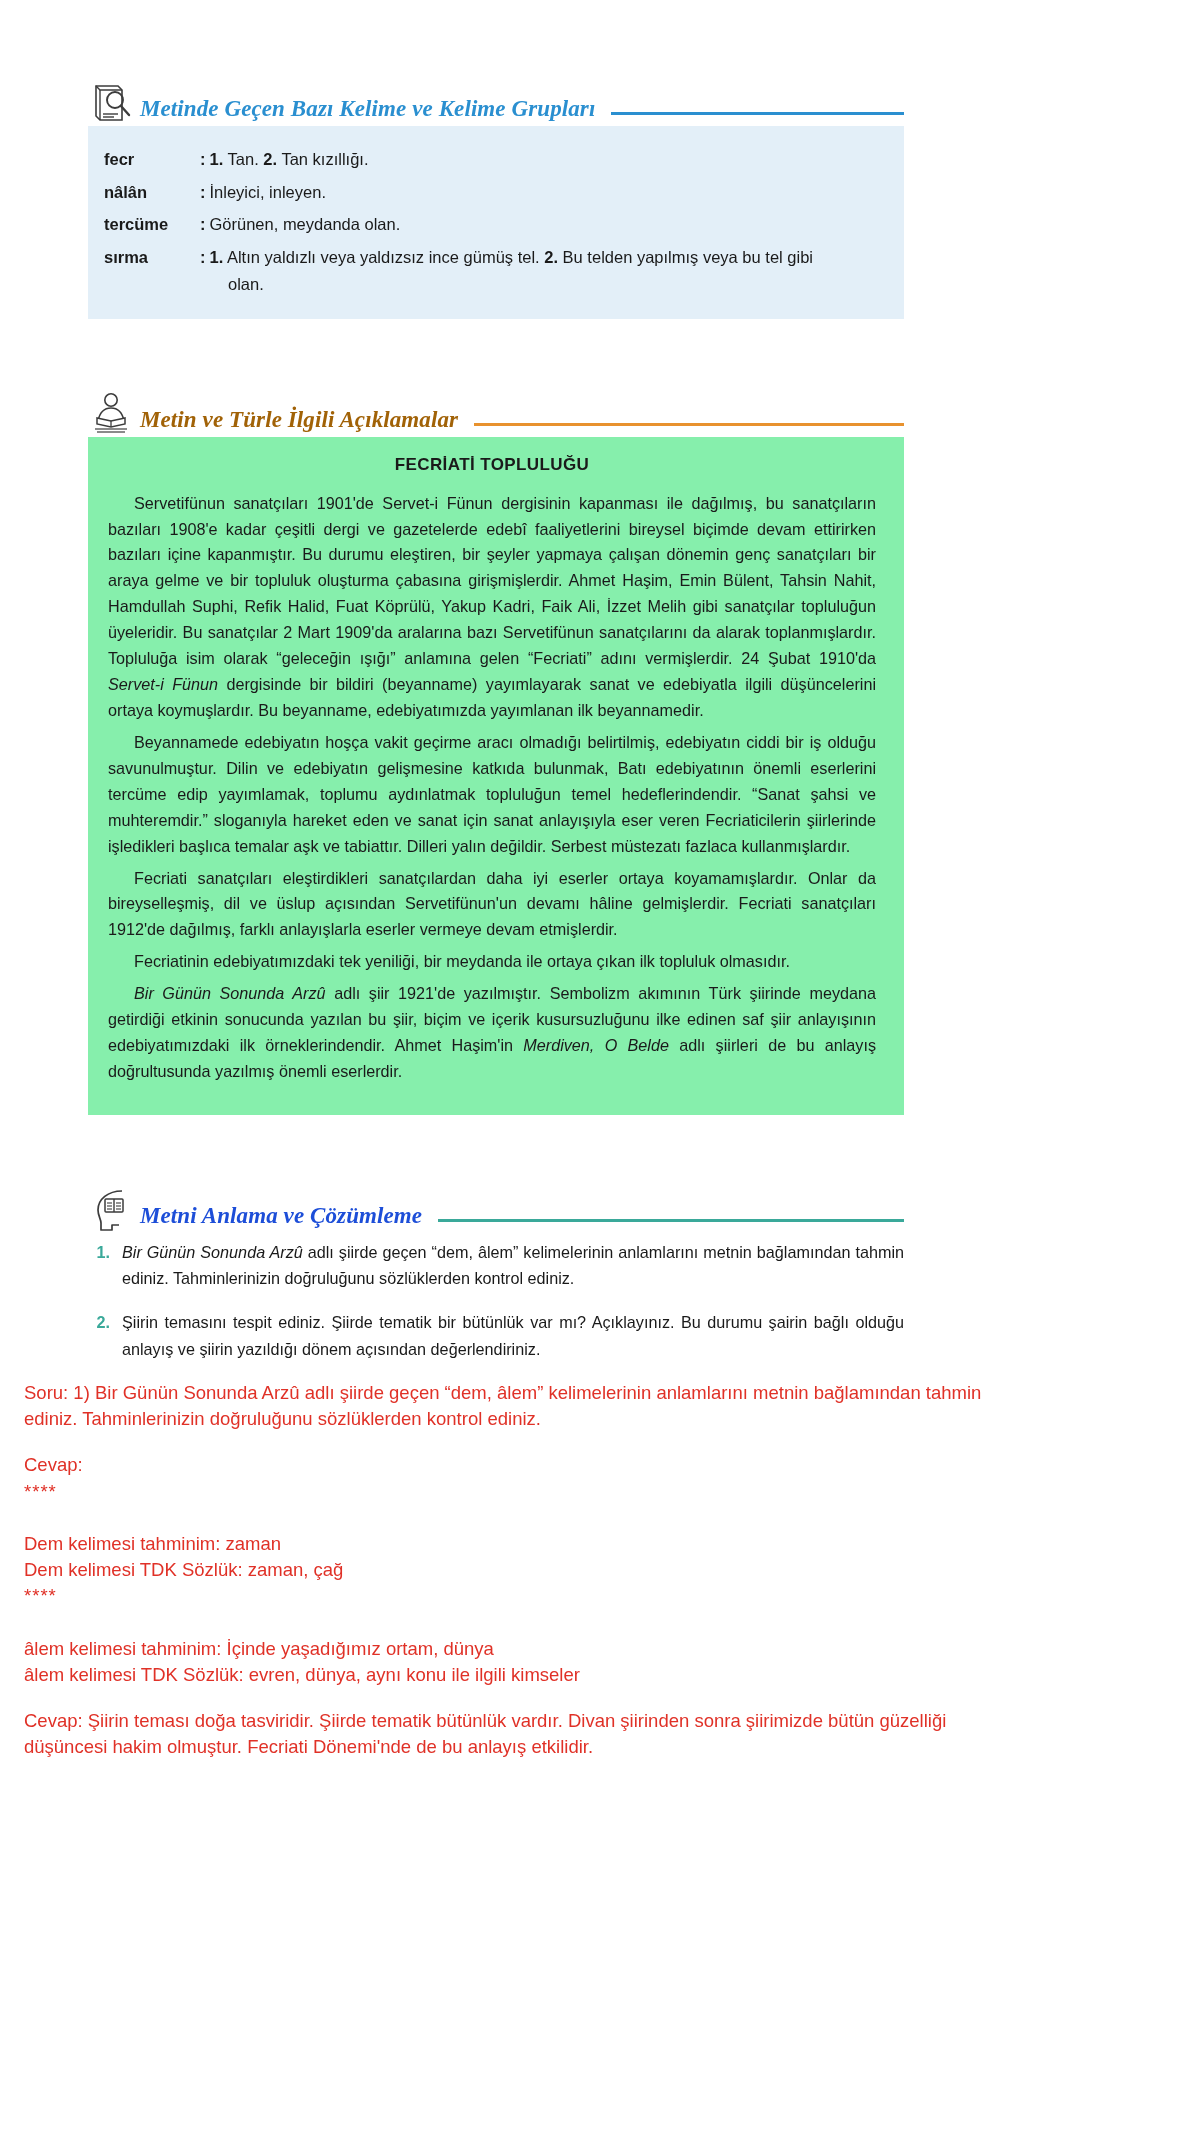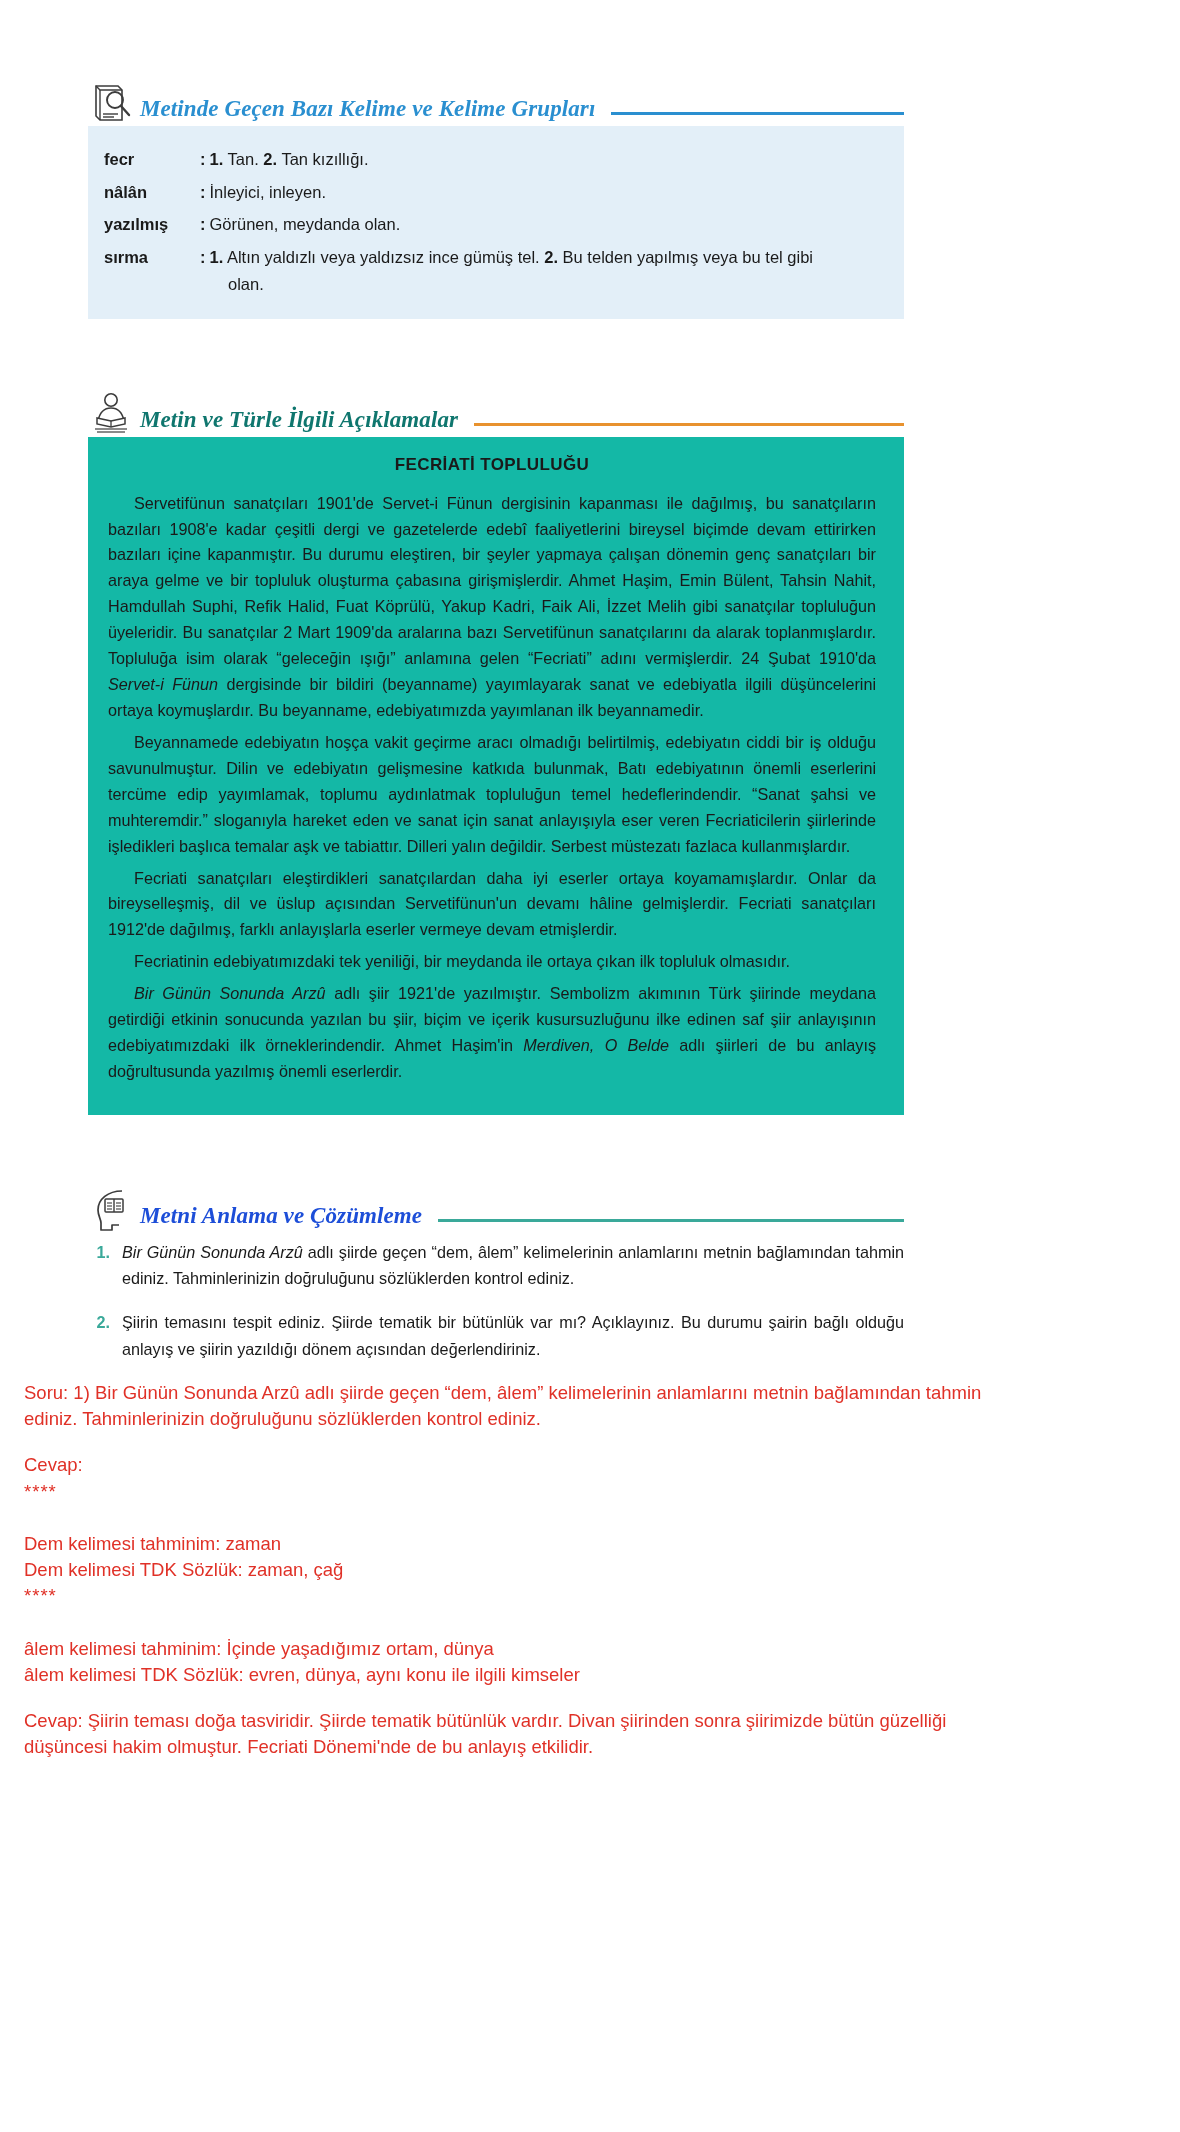--- a/index.html
+++ b/index.html
@@ -46,21 +46,21 @@
   }
   .sect-rule {
     flex: 1 1 auto;
     height: 3px;
     margin-bottom: 11px;
     margin-left: 10px;
     margin-right: 88px;
   }
   .blue .sect-title { color: #2a8fd0; }
   .blue .sect-rule  { background: #2a8fd0; }
-  .orange .sect-title { color: #0f766e; }
+  .orange .sect-title { color: #a16207; }
   .orange .sect-rule  { background: #e8922e; }
   .teal .sect-title { color: #1d4ed8; }
   .teal .sect-rule  { background: #3aa99a; }
 
   
   .vocab-box {
     margin: 0 88px 0 88px;
     background: #e3eff8;
     padding: 17px 16px 18px 16px;
     box-sizing: border-box;
@@ -80,21 +80,21 @@
     flex: 1 1 auto;
     text-indent: 0;
   }
   .vocab-def .colon { font-weight: bold; margin-right: 4px; }
   .vocab-def b { font-weight: bold; }
   .vocab-def .cont { display: block; padding-left: 28px; }
 
   
   .explain-box {
     margin: 0 88px;
-    background: #14b8a6;
+    background: #86efac;
     padding: 8px 28px 24px 20px;
     box-sizing: border-box;
   }
   .explain-title {
     text-align: center;
     font-weight: bold;
     font-size: 17px;
     letter-spacing: .4px;
     margin: 10px 0 16px 0;
   }
@@ -177,21 +177,21 @@
   <div class="vocab-box">
     <div class="vocab-row">
       <span class="vocab-term">fecr</span>
       <span class="vocab-def"><span class="colon">:</span><b>1.</b> Tan. <b>2.</b> Tan kızıllığı.</span>
     </div>
     <div class="vocab-row">
       <span class="vocab-term">nâlân</span>
       <span class="vocab-def"><span class="colon">:</span>İnleyici, inleyen.</span>
     </div>
     <div class="vocab-row">
-      <span class="vocab-term">yazılmış</span>
+      <span class="vocab-term">tercüme</span>
       <span class="vocab-def"><span class="colon">:</span>Görünen, meydanda olan.</span>
     </div>
     <div class="vocab-row">
       <span class="vocab-term">sırma</span>
       <span class="vocab-def"><span class="colon">:</span><b>1.</b> Altın yaldızlı veya yaldızsız ince gümüş tel. <b>2.</b> Bu telden yapılmış veya bu tel gibi <span class="cont">olan.</span></span>
     </div>
   </div>
 
   <div class="spacer-72"></div>
 

